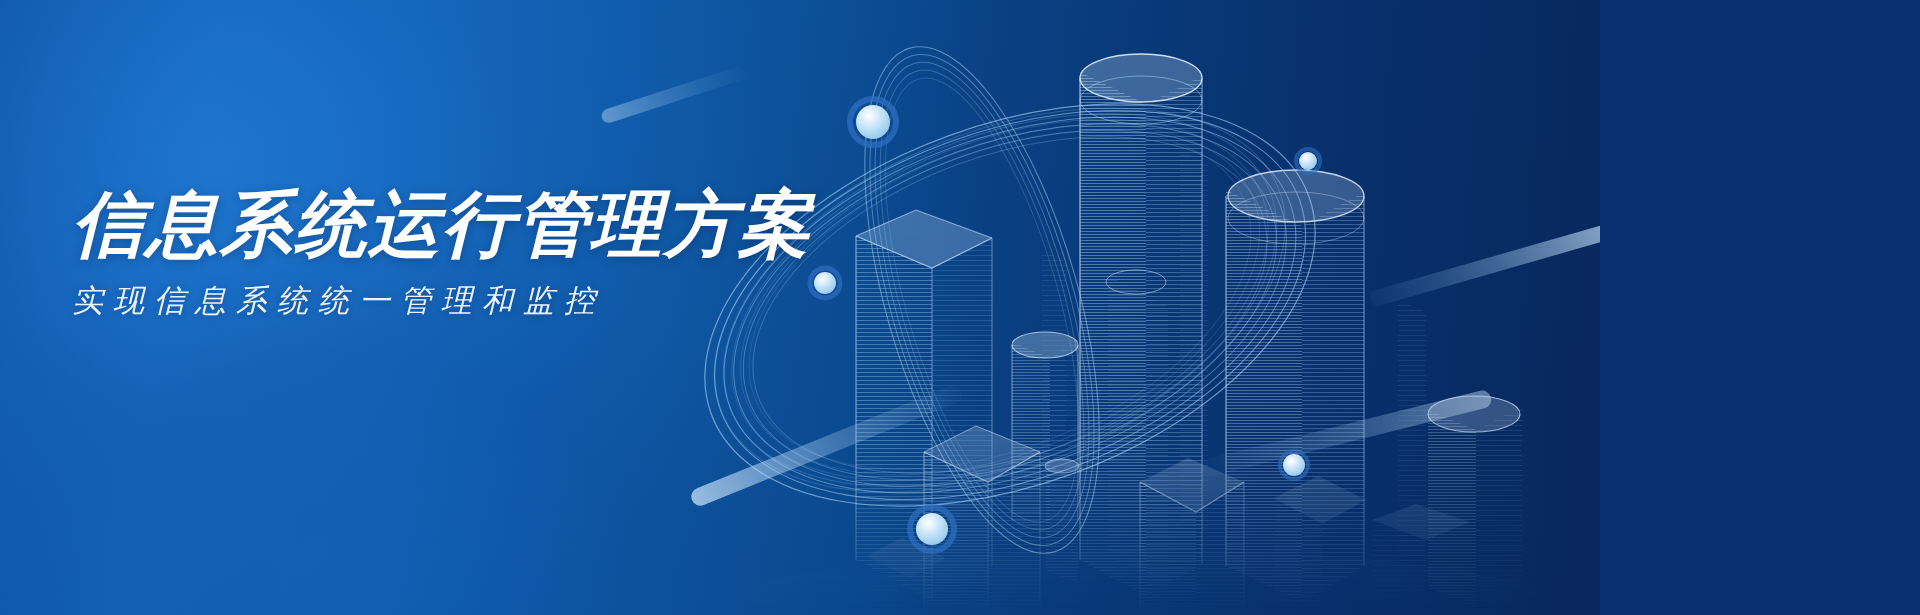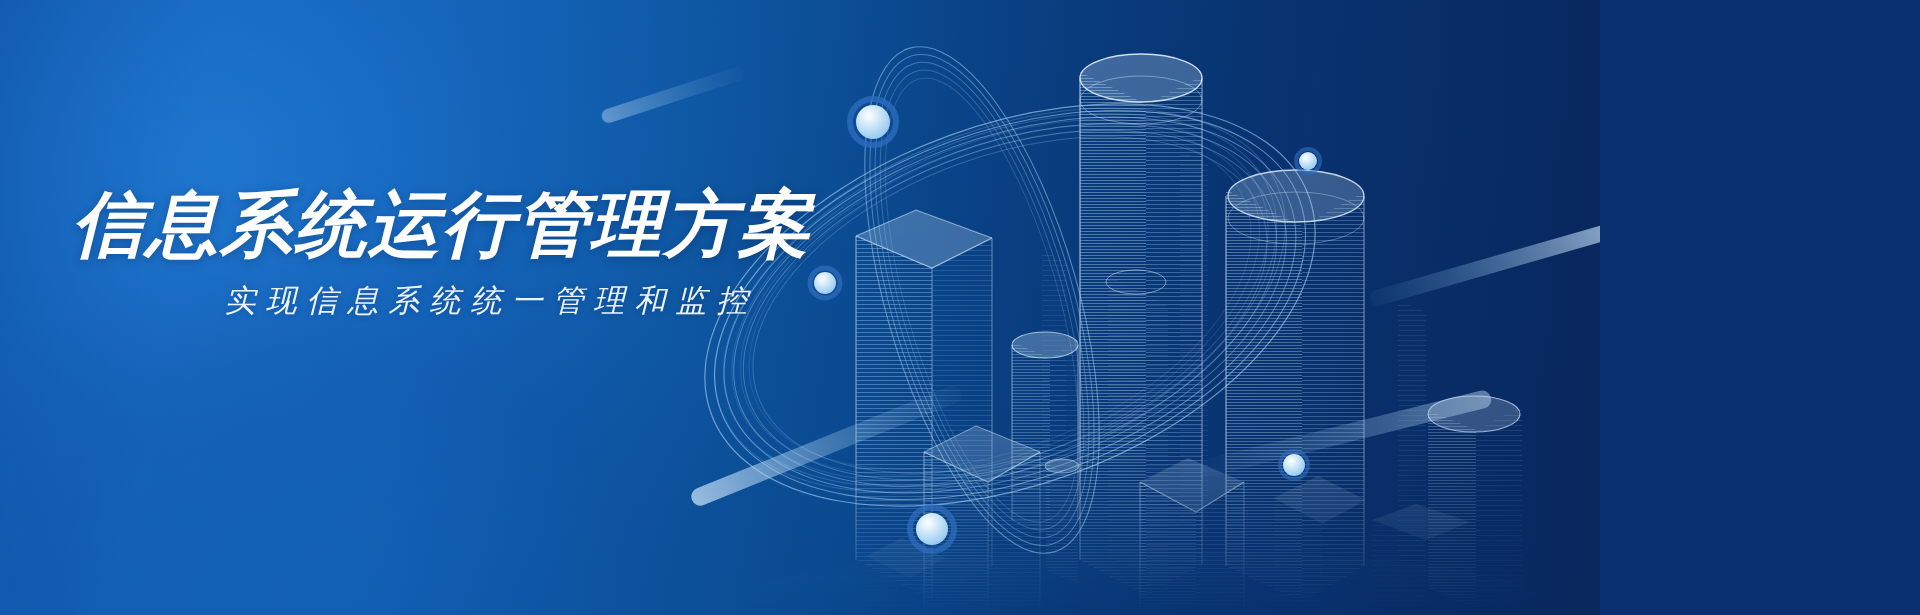--- a/index.html
+++ b/index.html
@@ -75,21 +75,21 @@
     white-space: nowrap;
     text-shadow: 0 2px 10px rgba(0,24,70,0.30);
   }
   .subtitle {
     margin: 18px 0 0 0;
     color: #eaf3ff;
     font-size: 31px;
     font-weight: 400;
     font-style: italic;
     letter-spacing: 10px;
-    text-align: center;
+    text-align: left;
     padding-right: 62px;
     white-space: nowrap;
     text-shadow: 0 1px 6px rgba(0,24,70,0.25);
   }
 
   
   .artwork {
     position: absolute;
     right: 0;
     top: 0;

